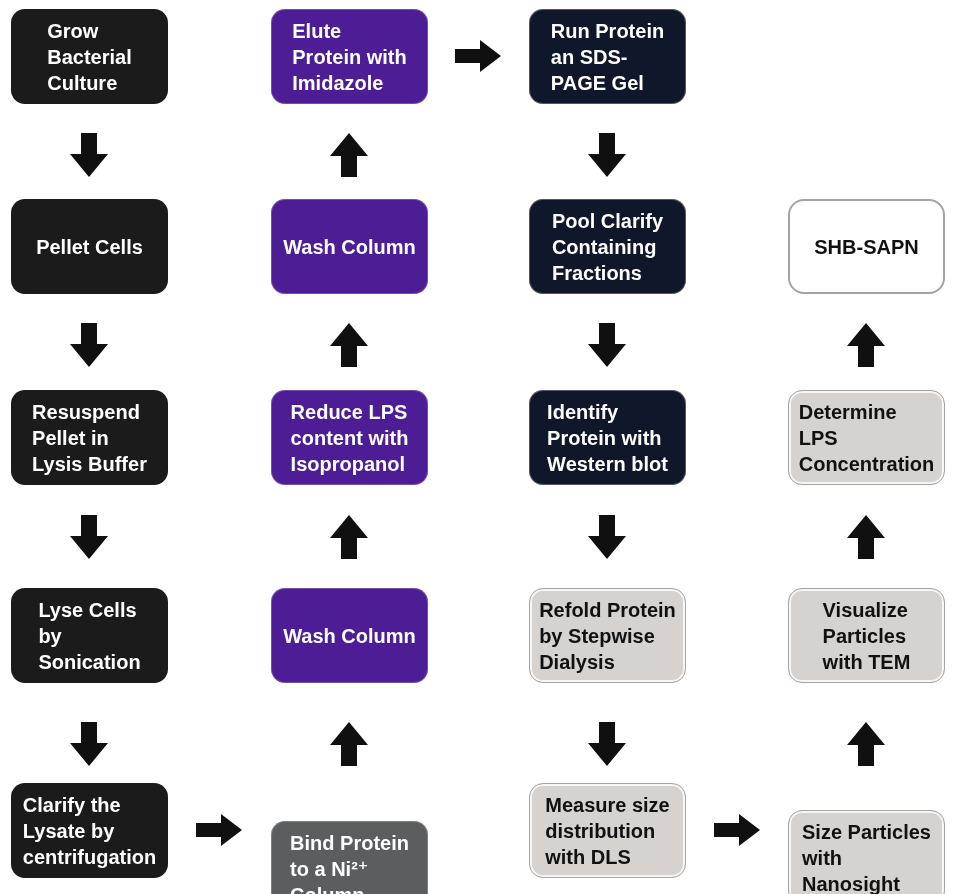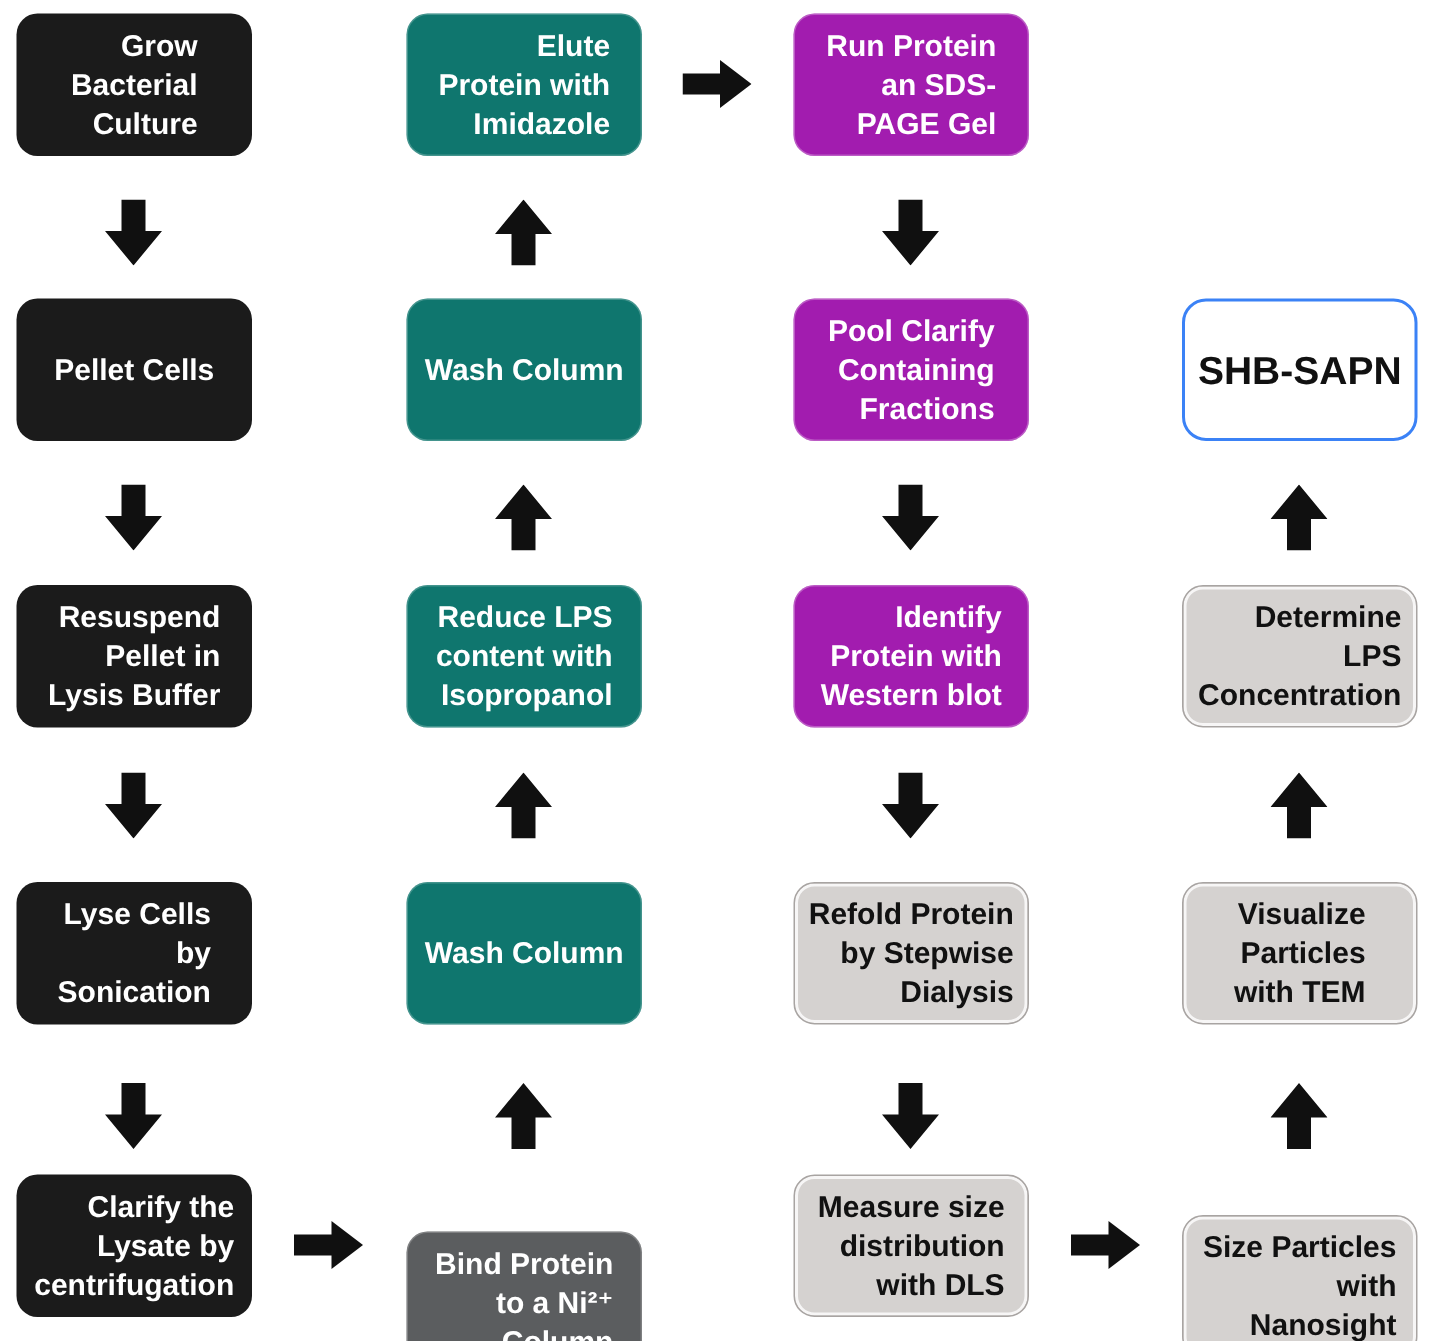--- a/index.html
+++ b/index.html
@@ -4,29 +4,29 @@
 <style>
   html,body{margin:0;padding:0;background:#ffffff;}
   *{box-sizing:border-box;}
   .canvas{
     position:relative;width:954px;height:894px;background:#ffffff;overflow:hidden;
     font-family:"Liberation Sans","DejaVu Sans",sans-serif;
   }
   .node{
     position:absolute;width:157px;height:95px;border-radius:14px;
     display:flex;align-items:center;justify-content:center;
-    text-align:right;font-weight:bold;font-size:20px;line-height:26px;
+    text-align:left;font-weight:bold;font-size:20px;line-height:26px;
     white-space:pre-line;padding:2px 6px;
   }
   .black{background:#1b1b1b;color:#ffffff;}
-  .dark{background:#0f766e;color:#ffffff;box-shadow:inset 0 0 0 1px rgba(255,255,255,.22);}
+  .dark{background:#4c1d95;color:#ffffff;box-shadow:inset 0 0 0 1px rgba(255,255,255,.22);}
   .slate{background:#5b5d5f;color:#ffffff;box-shadow:inset 0 0 0 1px rgba(255,255,255,.22);}
-  .taupe{background:#a21caf;color:#ffffff;box-shadow:inset 0 0 0 1px rgba(255,255,255,.28);}
+  .taupe{background:#0f172a;color:#ffffff;box-shadow:inset 0 0 0 1px rgba(255,255,255,.28);}
   .light{background:#d5d2d0;color:#111111;border:1px solid #a8a4a2;box-shadow:inset 0 0 0 2px rgba(255,255,255,.8);}
-  .white{background:#ffffff;color:#111111;border:2px solid #3b82f6;border-radius:16px;font-size:26px;}
+  .white{background:#ffffff;color:#111111;border:2px solid #a3a3a3;border-radius:16px;font-size:20px;}
   .arrow{position:absolute;line-height:0;}
   .arrow svg{display:block;}
   .arrow polygon{fill:#101010;}
 </style>
 </head>
 <body>
 
 <div class="canvas">
 
   <div class="node black" style="left:11px;top:9px">Grow

